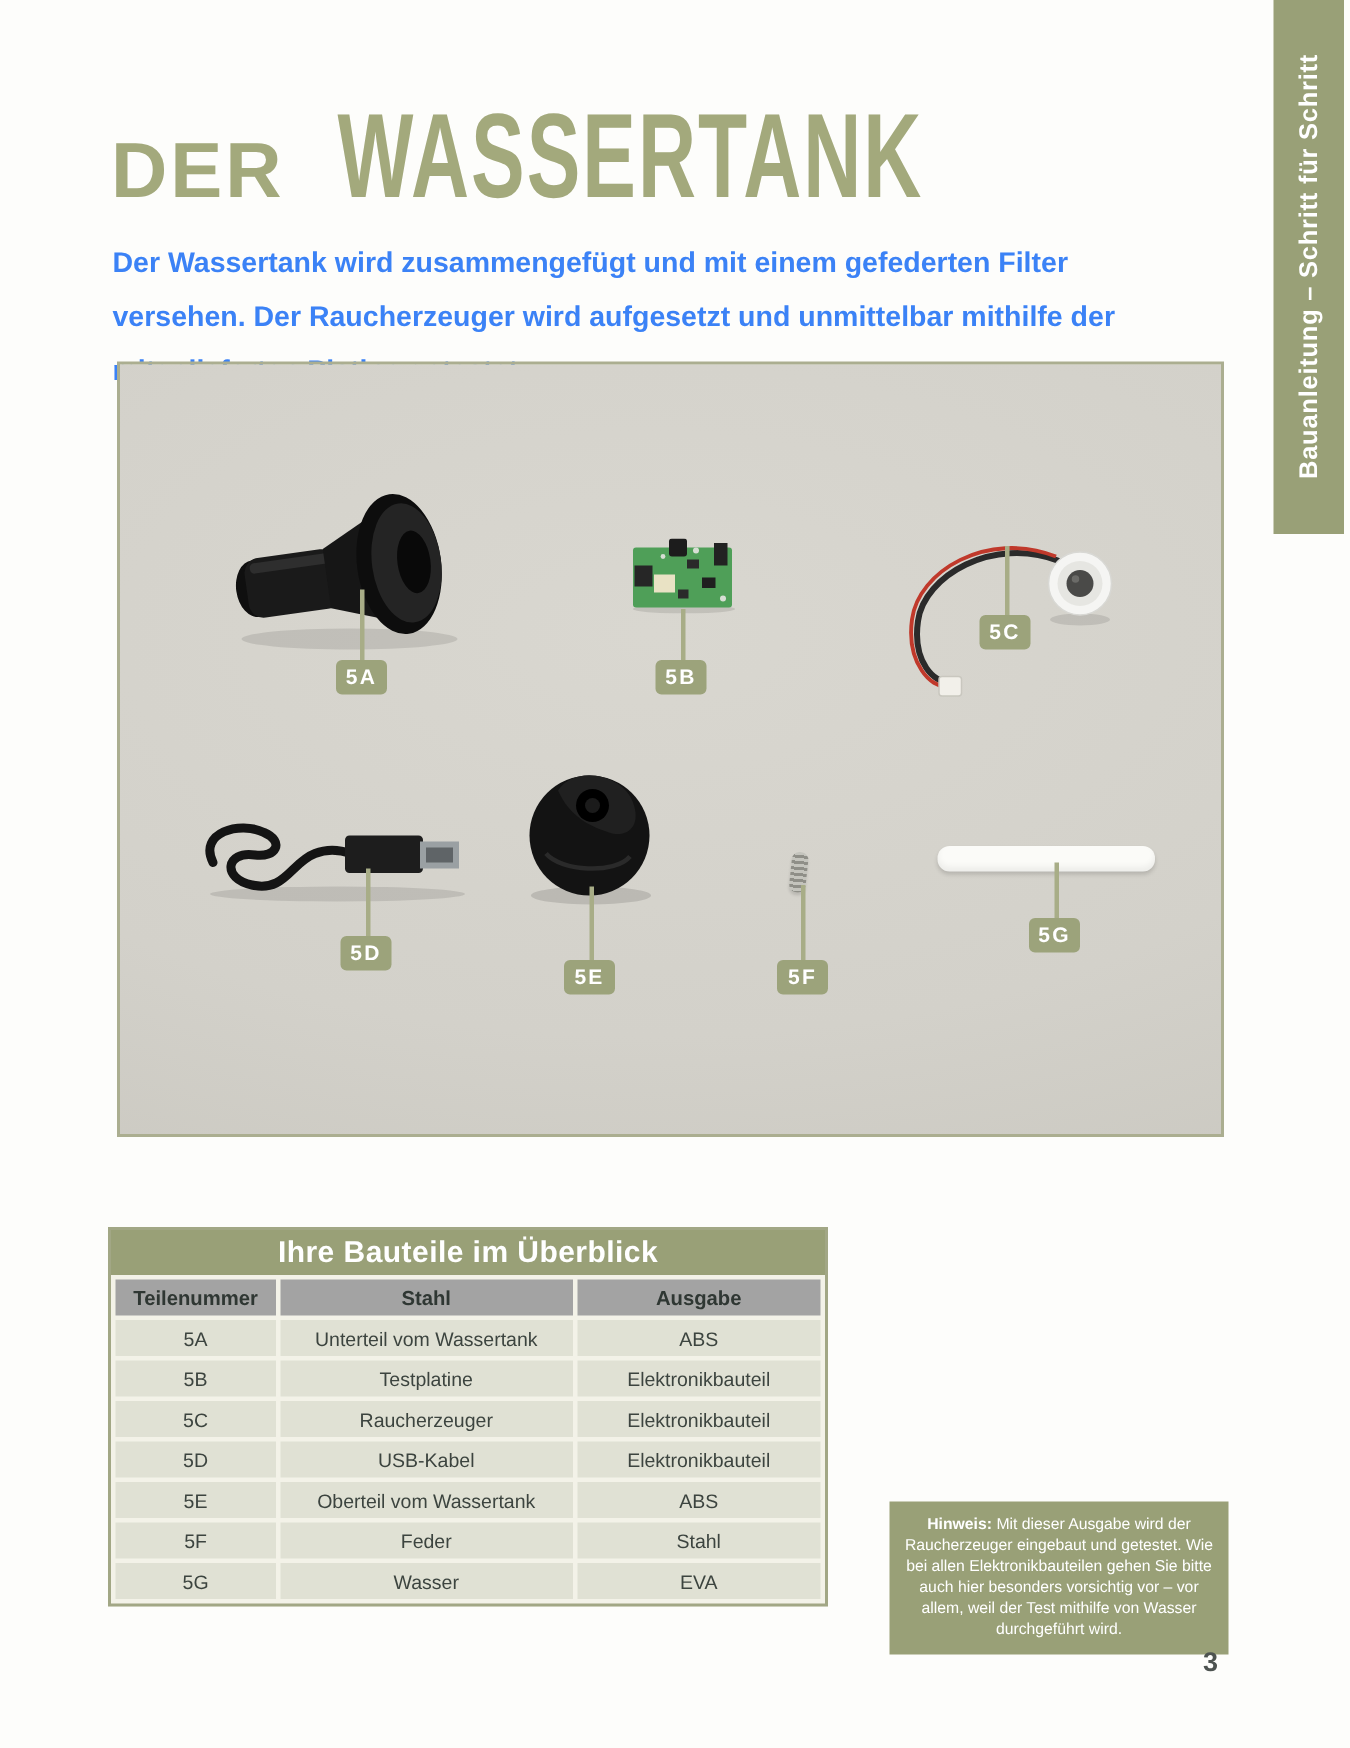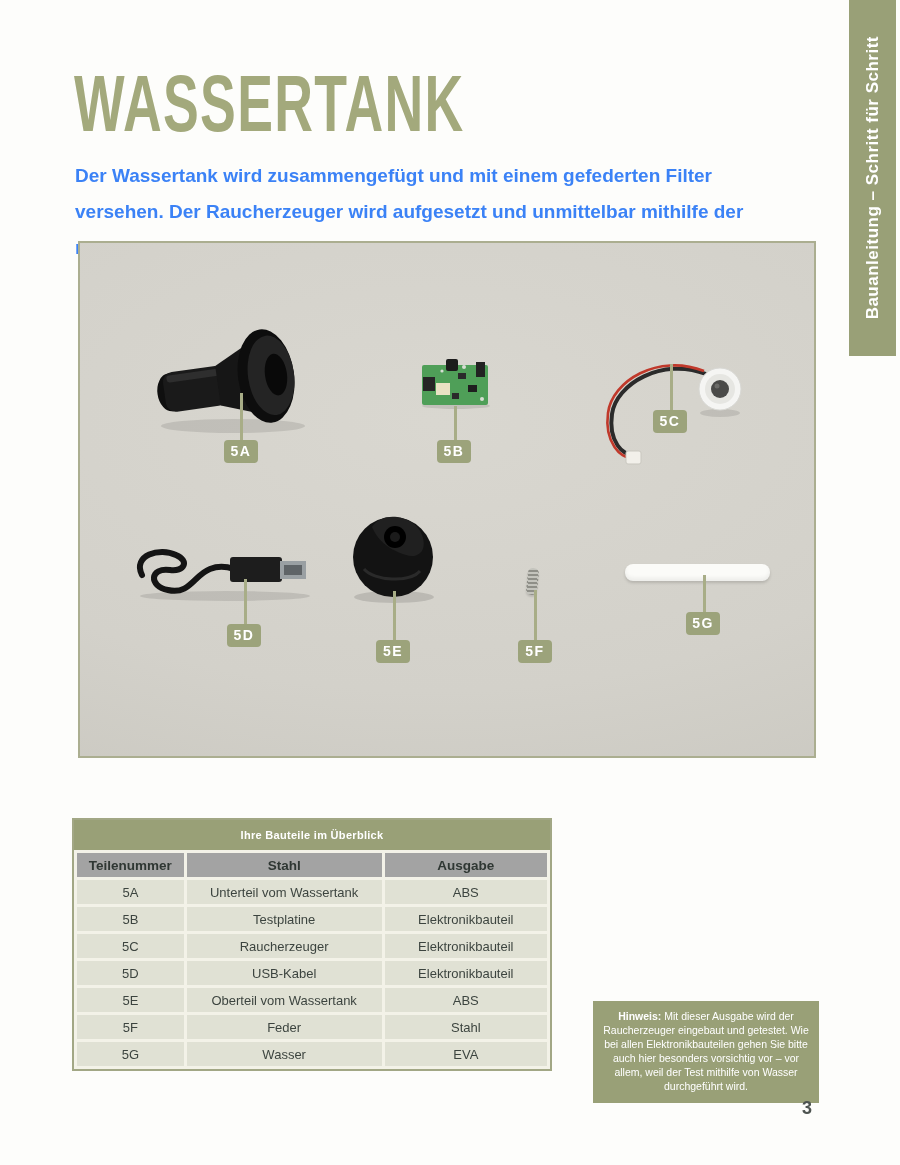--- a/index.html
+++ b/index.html
@@ -74,21 +74,21 @@
     box-shadow: 0 2px 3px rgba(0,0,0,.15), inset 0 -3px 4px rgba(0,0,0,.06);
   }
 
   
   .table-wrap {
     position: absolute; left: 72px; top: 818px; width: 480px;
     border: 2px solid #a2a785; background: #f3f2e8;
   }
   .t-title {
     height: 30px; line-height: 30px; background: #99a077;
-    color: #fff; font-weight: bold; font-size: 11px; text-align: center;
+    color: #fff; font-weight: bold; font-size: 20px; text-align: center;
     letter-spacing: .3px;
   }
   .table-wrap table {
     width: 100%; border-collapse: separate; border-spacing: 3px;
     table-layout: fixed;
   }
   .table-wrap th {
     height: 24px; background: #a3a3a3; color: #2f3733;
     font-size: 13.5px; font-weight: bold; text-align: center;
   }
@@ -113,20 +113,21 @@
   }
 </style>
 </head>
 <body>
 
 <div class="sidebar-tab">
   <span>Bauanleitung – Schritt für Schritt</span>
 </div>
 
 <h1 class="page-title">
+  <span class="w1">DER</span>
   <span class="w2">WASSERTANK</span>
 </h1>
 
 <p class="intro">Der Wassertank wird zusammengefügt und mit einem gefederten Filter versehen. Der Raucherzeuger wird aufgesetzt und unmittelbar mithilfe der mitgelieferten Platine getestet.</p>
 
 <div class="photo">
 
   <svg style="left:65px; top:83px;" width="175" height="110" viewBox="0 0 175 110">
     <ellipse cx="88" cy="100" rx="72" ry="7" fill="rgba(0,0,0,0.10)"></ellipse>
     <g transform="rotate(-8 85 52)">

